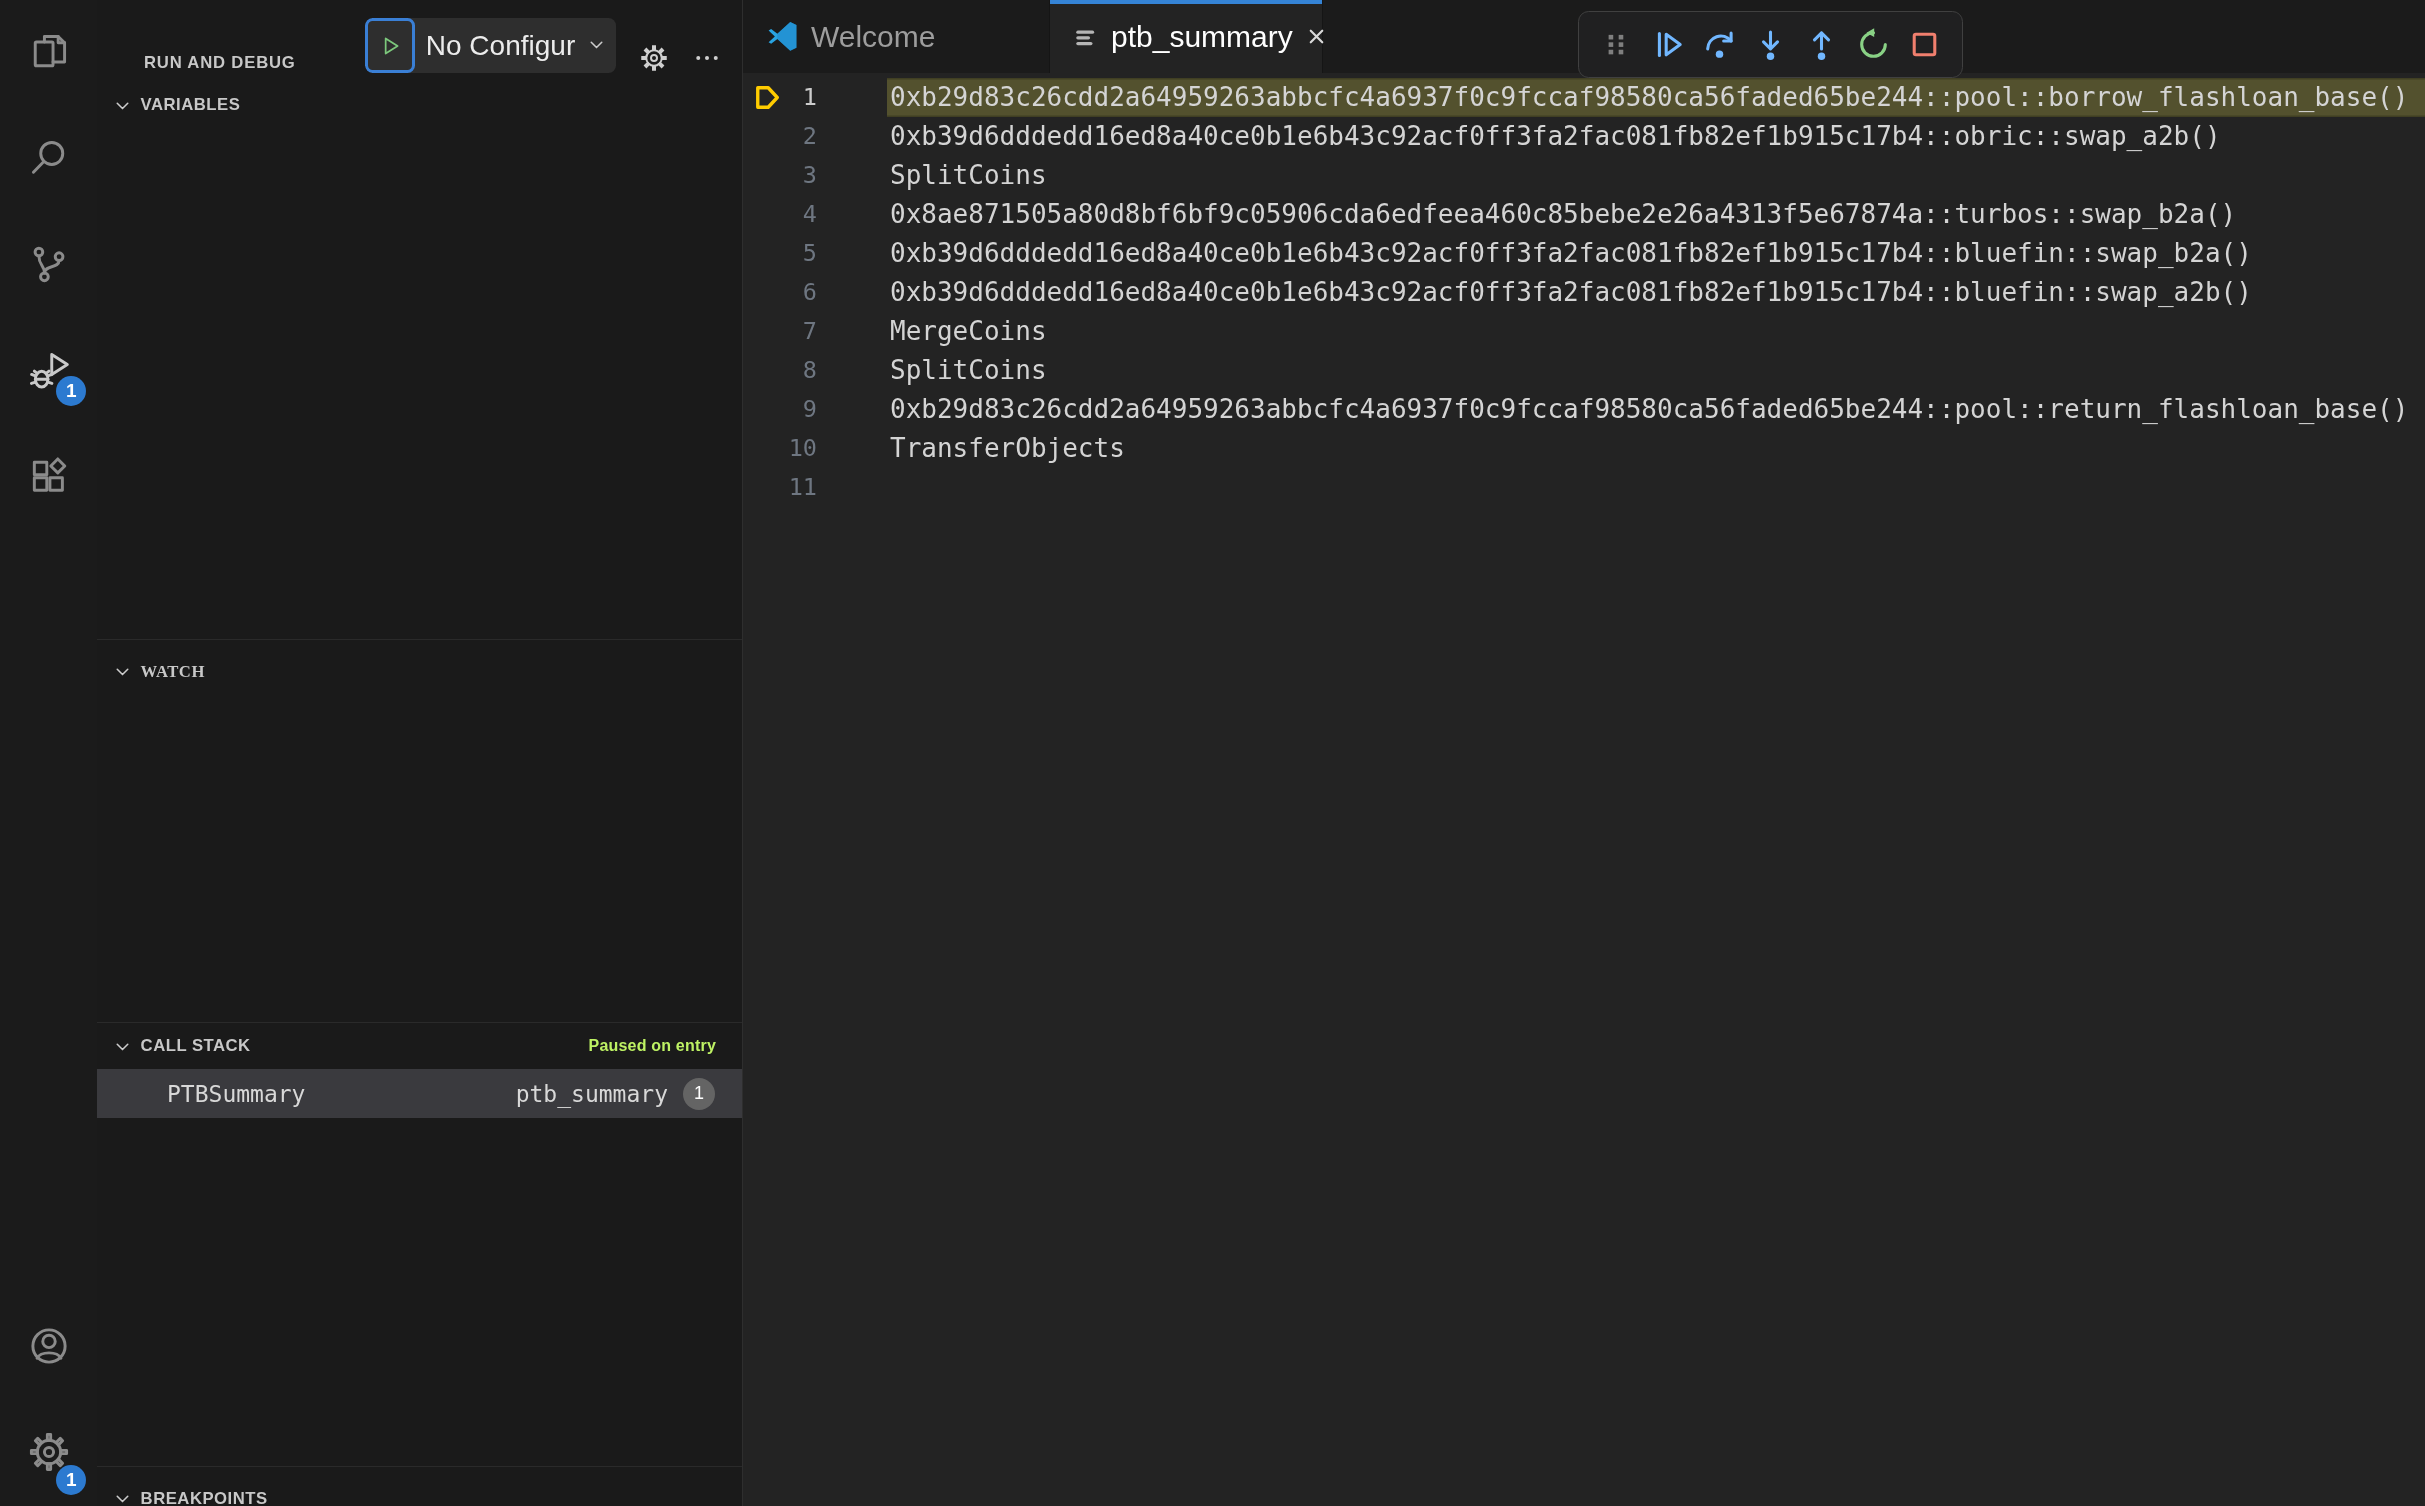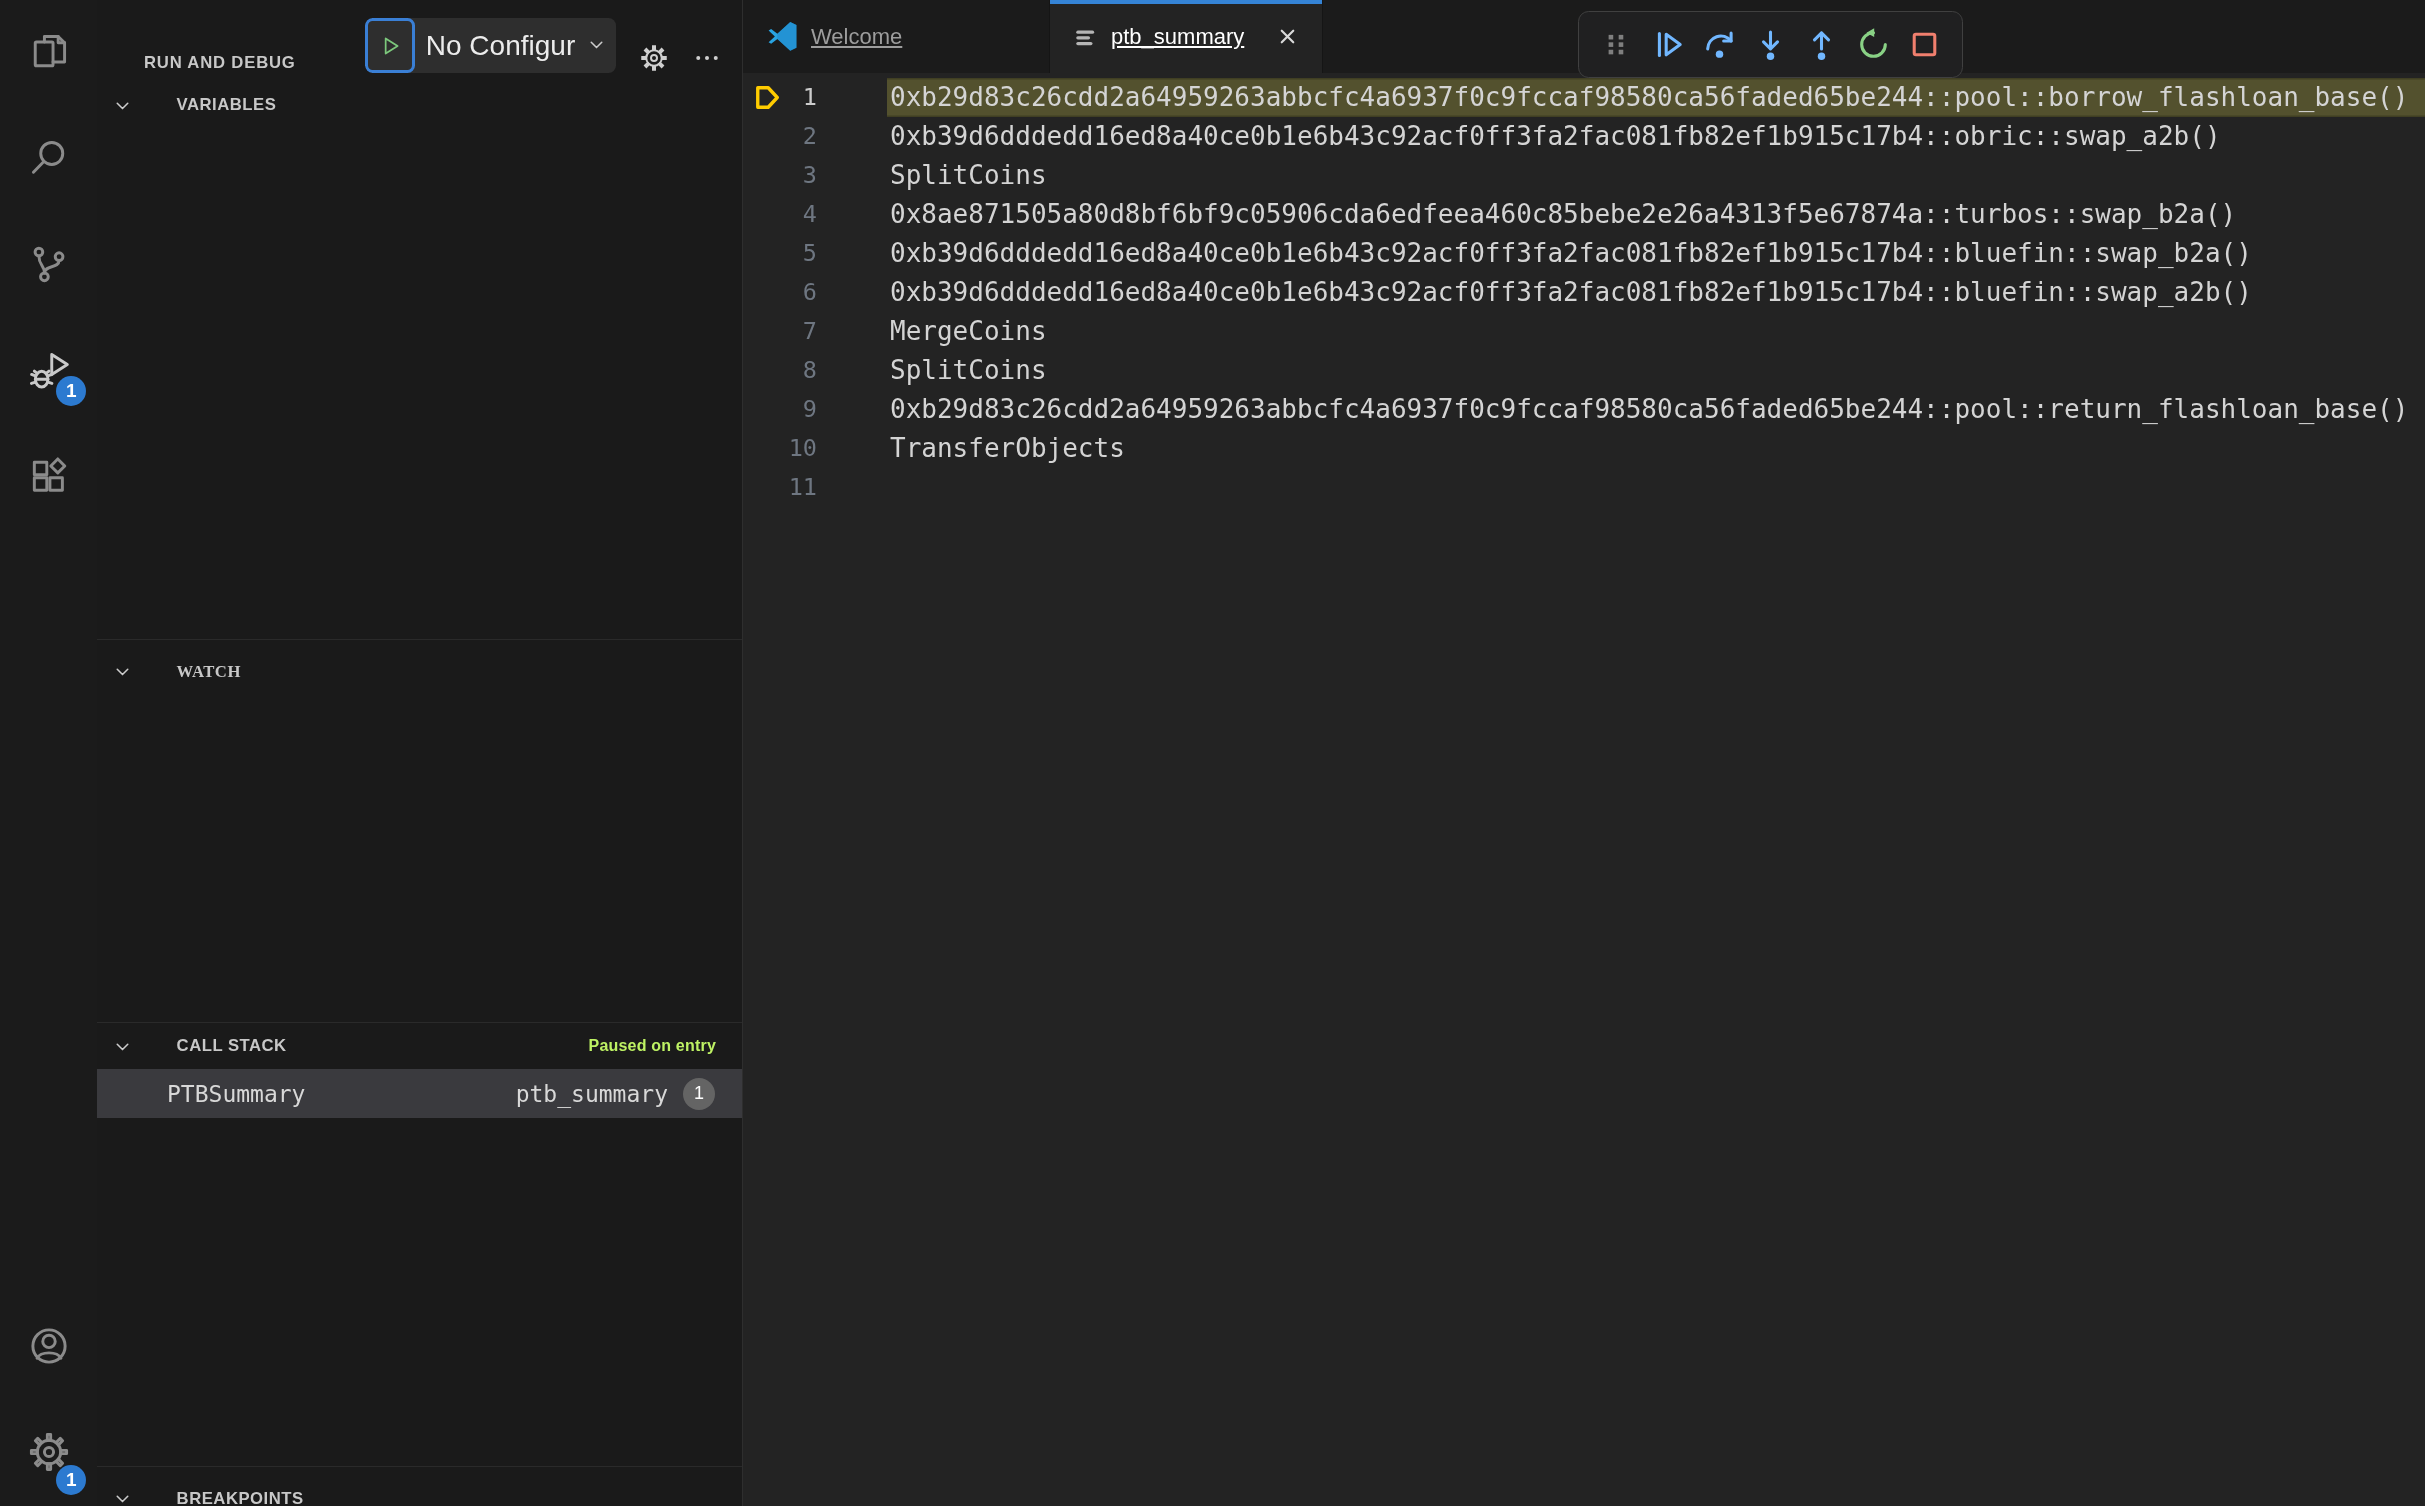--- a/index.html
+++ b/index.html
@@ -21,41 +21,41 @@
   .launch{margin-left:auto;width:251px;height:55px;background:#2e2e2e;border-radius:7.6px;display:flex;align-items:center;overflow:hidden;cursor:pointer;}
   .playbox{width:50px;height:55px;border:3px solid #3a7fd5;border-radius:7.6px;box-sizing:border-box;display:flex;align-items:center;justify-content:center;flex:none;background:#2e2e2e;}
   .playbox svg{width:26px;height:26px;stroke:#7cc87c;fill:none;stroke-width:1.6;stroke-linejoin:round;}
   .launch-label{flex:1;text-align:center;font-size:28px;color:#ececec;white-space:nowrap;overflow:hidden;}
   .launch-chevron{margin-right:9px;flex:none;}
   .launch-chevron svg,.sec-chevron svg{width:21px;height:21px;stroke:#cccccc;fill:none;stroke-width:1.8;stroke-linecap:round;stroke-linejoin:round;}
   .hdr-btn{margin-left:23px;display:flex;align-items:center;justify-content:center;cursor:pointer;flex:none;}
   .hdr-btn svg{width:30px;height:30px;stroke:#cfcfcf;fill:none;stroke-width:1.6;stroke-linecap:round;}
   .hdr-btn.ellipsis svg{fill:#cfcfcf;stroke:none;}
 
-  .section-hdr{position:absolute;left:0;right:0;display:flex;align-items:center;padding-left:15px;box-sizing:border-box;font-size:16.7px;font-weight:700;letter-spacing:0.5px;color:#c8c8c8;cursor:pointer;gap:36px;}
+  .section-hdr{position:absolute;left:0;right:0;display:flex;align-items:center;padding-left:15px;box-sizing:border-box;font-size:16.7px;font-weight:700;letter-spacing:0.5px;color:#c8c8c8;cursor:pointer;}
   .sec-chevron{display:flex;margin-right:7.6px;}
   .sec-variables{top:73px;height:64px;}
   .sec-watch{top:639px;height:64px;border-top:0.8px solid #2a2a2a;font-family:Liberation Serif, serif;}
   .sec-callstack{top:1022px;height:47px;border-top:0.8px solid #2a2a2a;}
   .sec-breakpoints{top:1466px;height:64px;border-top:0.8px solid #2a2a2a;}
   .cs-status{margin-left:auto;padding-right:26px;font-size:16px;font-weight:700;color:#bef264;letter-spacing:0.2px;}
 
   .stack-row{position:absolute;top:1069px;left:0;right:0;height:49px;background:#3a3a3e;display:flex;align-items:center;cursor:pointer;}
   .frame-name{margin-left:70px;font-family:"DejaVu Sans Mono",monospace;font-size:23px;color:#d8d8d8;}
   .frame-src{margin-left:auto;font-family:"DejaVu Sans Mono",monospace;font-size:23px;color:#d8d8d8;}
   .frame-badge{margin:0 27px 0 15px;width:32px;height:32px;border-radius:50%;background:#646464;color:#fff;font-size:18px;display:flex;align-items:center;justify-content:center;flex:none;}
 
   
   .editor{flex:1;min-width:0;background:#232323;display:flex;flex-direction:column;position:relative;}
   .tabbar{height:73px;flex:none;background:#1b1b1b;display:flex;}
   .tab{display:flex;align-items:center;gap:12px;padding:0 23px;box-sizing:border-box;border-right:0.8px solid #151515;position:relative;cursor:pointer;}
   .tab-welcome{width:307px;}
   .tab-active{width:273px;background:#232323;}
   .tab-active::before{content:'';position:absolute;top:0;left:0;right:0;height:3.8px;background:#3584d6;}
-  .tab-label{font-size:22px;color:#9d9d9d;white-space:nowrap;text-decoration:underline;}
+  .tab-label{font-size:30px;color:#9d9d9d;white-space:nowrap;}
   .tab-active .tab-label{color:#ffffff;}
   .tab-close{margin-left:auto;display:flex;cursor:pointer;}
   .tab-close svg{width:23px;height:23px;stroke:#d9d9d9;stroke-width:1.5;stroke-linecap:round;}
   .vsc-logo{width:33px;height:33px;flex:none;}
   .file-icon{width:26px;height:26px;flex:none;}
   .file-icon svg{width:26px;height:26px;stroke:#b5b5b5;stroke-width:2;stroke-linecap:round;}
 
   .debug-toolbar{position:absolute;top:10.6px;left:835px;width:385px;height:67px;background:#202021;border:1.5px solid #404040;border-radius:10.6px;box-sizing:border-box;display:flex;align-items:center;justify-content:space-between;padding:0 16.7px;z-index:5;}
   .dt-btn{width:41px;height:41px;display:flex;align-items:center;justify-content:center;cursor:pointer;}
   .dt-btn svg{width:35px;height:35px;fill:none;stroke-linecap:round;stroke-linejoin:round;}

